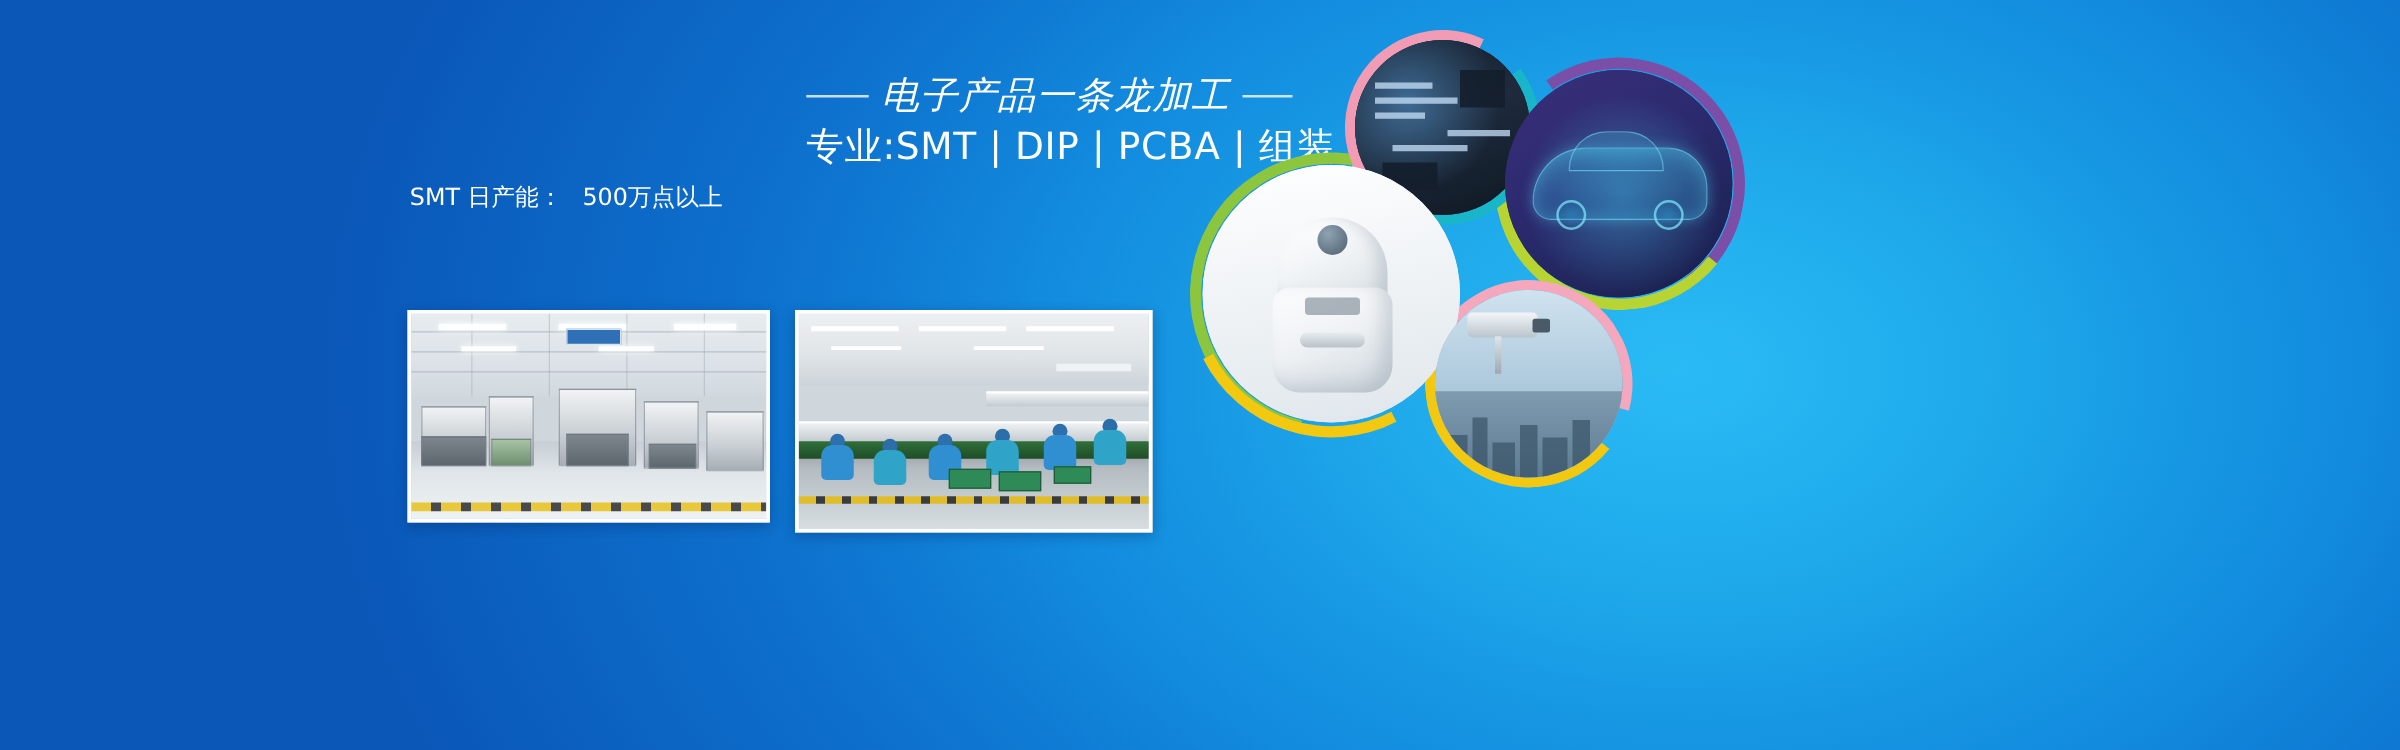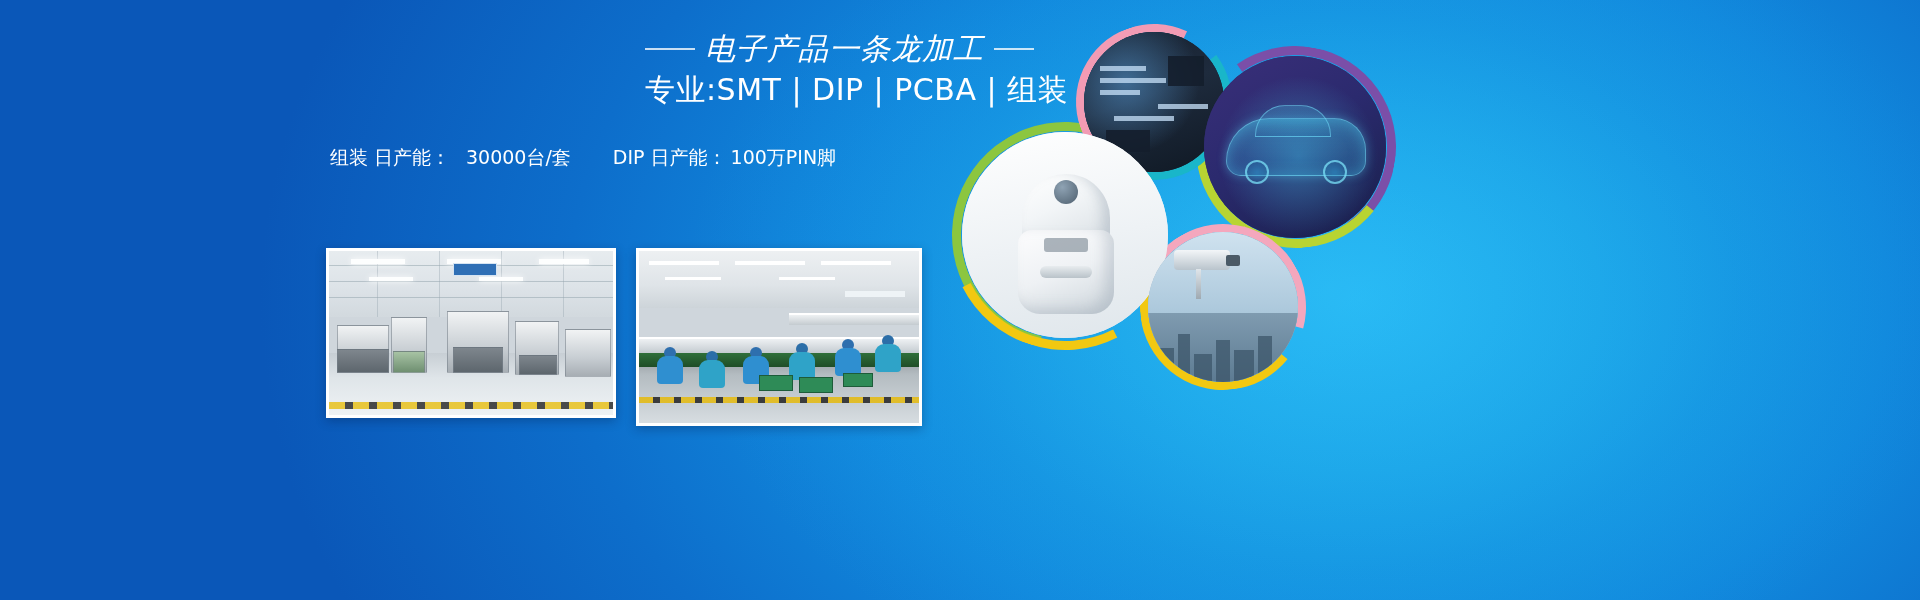--- a/index.html
+++ b/index.html
@@ -31,21 +31,21 @@
   }
   .headline{
     position:absolute; left:0; top:0;
     font-size:88px; line-height:96px;
     font-weight:bold; color:#ffffff;
     letter-spacing:4px;
     font-family:"DejaVu Sans","Liberation Sans",sans-serif;
     text-shadow:0 2px 6px rgba(0,40,90,.25);
   }
   .sub-block{
-    position:absolute; left:345px; top:10px; width:470px;
+    position:absolute; left:345px; top:38px; width:470px;
   }
   .sub-line1{
     display:flex; align-items:center; gap:10px;
     height:42px;
   }
   .dash{
     display:block; height:2px; background:rgba(255,255,255,.78);
     flex:0 0 auto;
   }
   .dash.left{ width:50px; }
@@ -335,30 +335,26 @@
         <span class="dash right"></span>
       </div>
       <div class="sub-line2">专业:SMT | DIP | PCBA | 组装 | 包装</div>
     </div>
   </div>
 
   <div class="specs">
 
     <div class="spec-col col-a">
       <div class="spec-row">
-        <span class="spec-label">组装 日产能：</span>
-        <span class="spec-value">30000台/套</span>
+        <span class="spec-label">SMT 日产能：</span>
+        <span class="spec-value">500万点以上</span>
       </div>
     </div>
 
     <div class="spec-col col-b">
-      <div class="spec-row">
-        <span class="spec-label">DIP 日产能：</span>
-        <span class="spec-value">100万PIN脚</span>
-      </div>
     </div>
 
   </div>
 
   <div class="photo photo-1">
     <div class="p1-ceil">
       <div class="tile" style="top:14px"></div>
       <div class="tile" style="top:30px"></div>
       <div class="tile" style="top:46px"></div>
       <div class="vtile" style="left:48px"></div>

